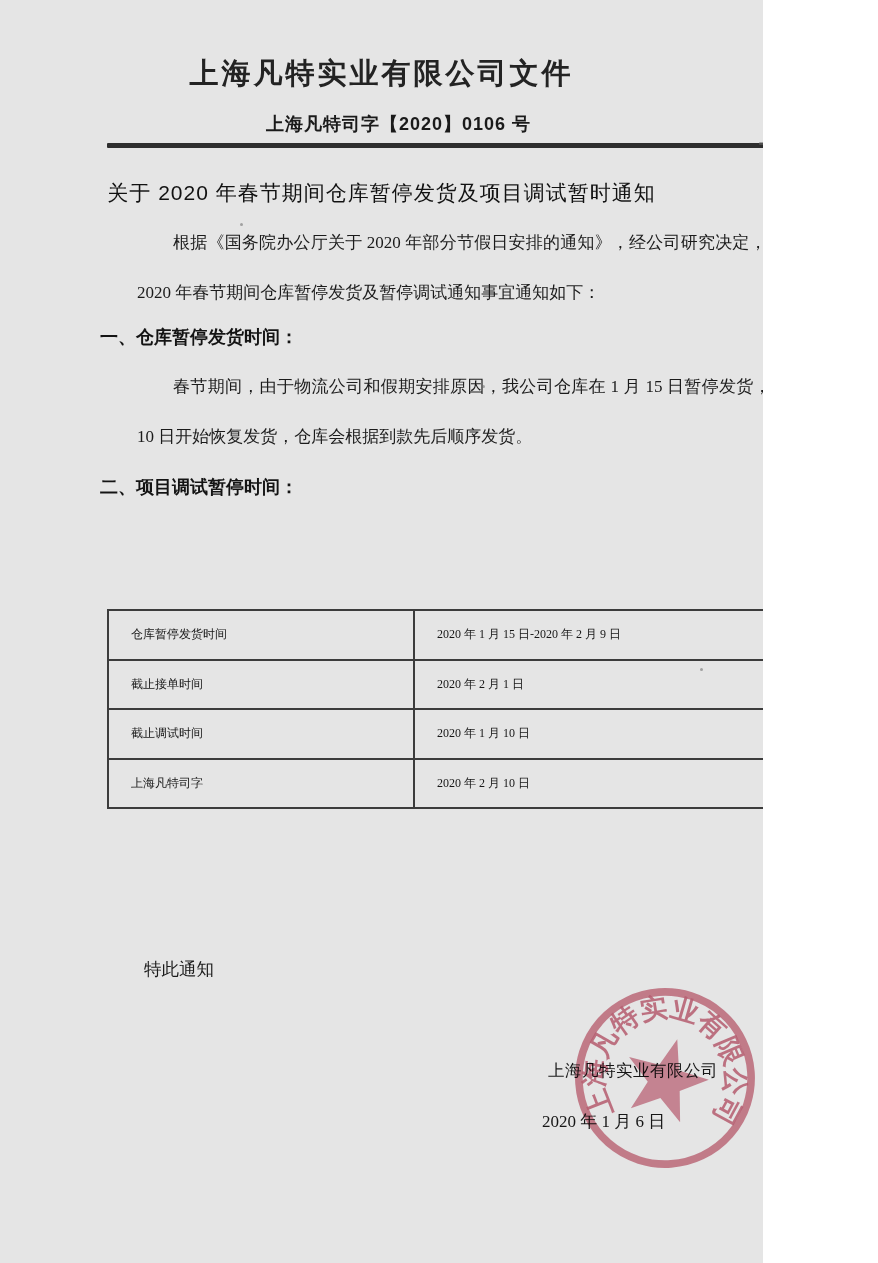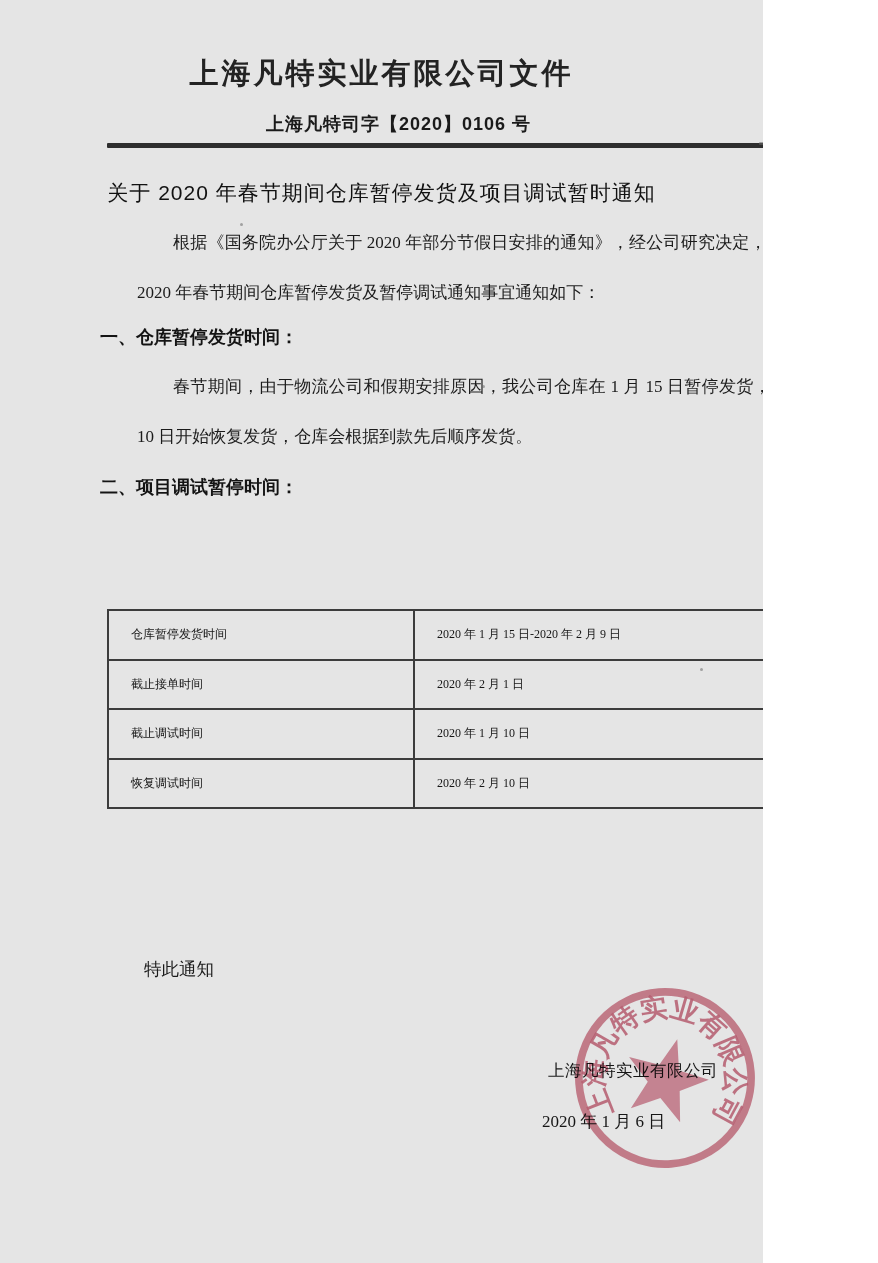--- a/index.html
+++ b/index.html
@@ -175,21 +175,21 @@
       </tr>
       <tr>
         <td class="col-label">截止接单时间</td>
         <td class="col-value">2020 年 2 月 1 日</td>
       </tr>
       <tr>
         <td class="col-label">截止调试时间</td>
         <td class="col-value">2020 年 1 月 10 日</td>
       </tr>
       <tr>
-        <td class="col-label">恢复调试时间</td>
+        <td class="col-label">上海凡特司字</td>
         <td class="col-value">2020 年 2 月 10 日</td>
       </tr>
     </tbody>
   </table>
 
   <div class="closing">特此通知</div>
 
   <div class="sig-company">上海凡特实业有限公司</div>
   <div class="sig-date">2020 年 1 月 6 日</div>
 

